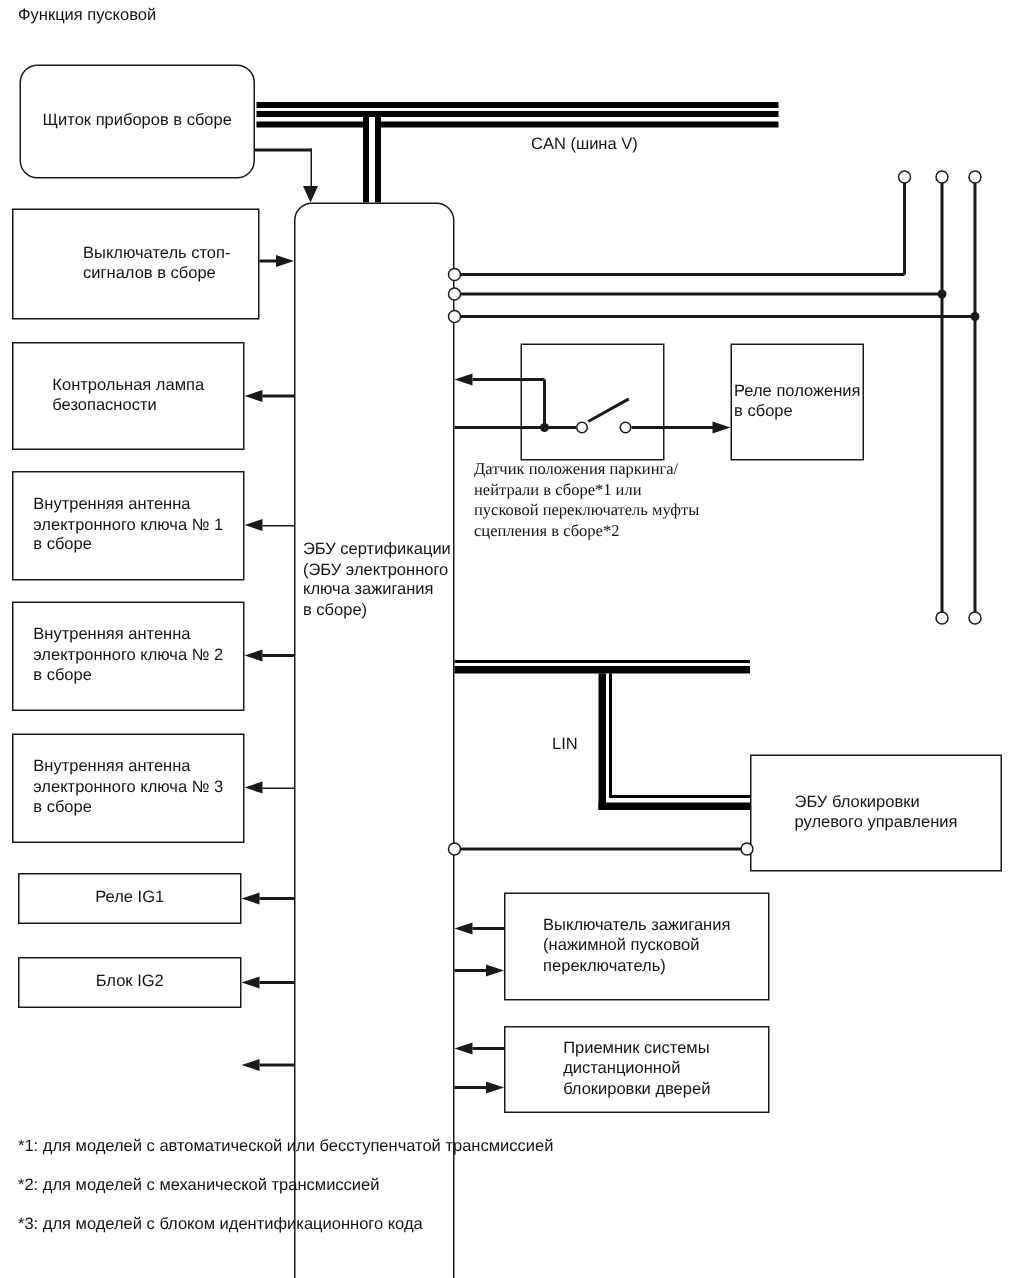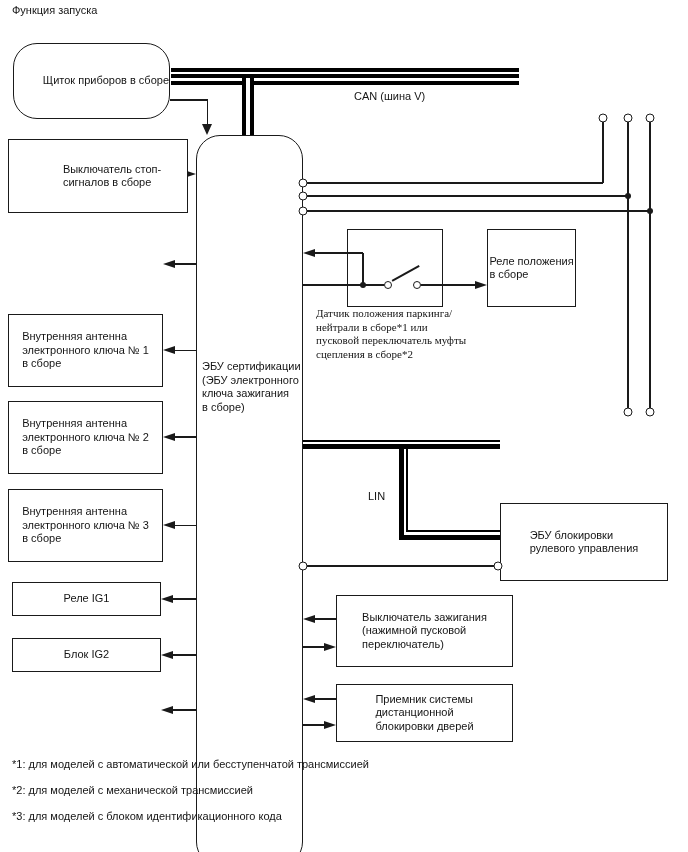--- a/index.html
+++ b/index.html
@@ -2,41 +2,41 @@
 <html><head>
 <meta charset="utf-8">
 <style>
   html,body{margin:0;padding:0;background:#fff;}
   #canvas{
     position:relative;width:688px;height:852px;background:#ffffff;
     font-family:"Liberation Sans", sans-serif;font-size:11px;line-height:13.5px;color:#141414;
     overflow:hidden;
   }
   .bx{position:absolute;border:1.5px solid #1a1a1a;background:#fff;display:flex;align-items:center;justify-content:center;box-sizing:border-box;}
-  .rd{border-radius:24px;justify-content:flex-end;}
+  .rd{border-radius:12px;}
   .rd10{border-radius:10px;}
   .t{white-space:pre-line;text-align:left;width:max-content;}
   .ctr{text-align:center;}
   .ln{position:absolute;background:#1a1a1a;}
   .bus{position:absolute;background:#000;}
   .arw{position:absolute;width:0;height:0;}
   .arw.r{border-top:4.5px solid transparent;border-bottom:4.5px solid transparent;border-left:12px solid #1a1a1a;}
   .arw.l{border-top:4.5px solid transparent;border-bottom:4.5px solid transparent;border-right:12px solid #1a1a1a;}
   .arw.d{border-left:5px solid transparent;border-right:5px solid transparent;border-top:11px solid #1a1a1a;}
   .cir{position:absolute;width:7px;height:7px;border:1.5px solid #1a1a1a;border-radius:50%;background:#fff;transform:translate(-50%,-50%);box-sizing:content-box;}
   .dot{position:absolute;width:6px;height:6px;border-radius:50%;background:#1a1a1a;transform:translate(-50%,-50%);}
   .freetext{position:absolute;}
   .lever{position:absolute;width:31px;height:1.5px;background:#1a1a1a;transform:rotate(-29deg);transform-origin:0 50%;}
 </style>
 </head>
 <body>
 
 <div id="canvas">
 
-  <div class="freetext t" style="left:12px;top:4px;">Функция запуска</div>
+  <div class="freetext t" style="left:12px;top:4px;">Функция пусковой</div>
 
   <div>
     <div class="bus" style="left:171px;top:68px;width:348px;height:3.5px;"></div>
     <div class="bus" style="left:171px;top:74px;width:348px;height:3.5px;"></div>
     <div class="bus" style="left:171px;top:80.5px;width:70.5px;height:4.5px;"></div>
     <div class="bus" style="left:253.5px;top:80.5px;width:265.5px;height:4.5px;"></div>
     <div class="bus" style="left:241.5px;top:77.5px;width:4px;height:57.5px;"></div>
     <div class="bus" style="left:249.5px;top:77.5px;width:4px;height:57.5px;"></div>
   </div>
   <div class="freetext t" style="left:354px;top:90px;">CAN (шина V)</div>
@@ -108,25 +108,29 @@
   </div>
 
 
   <div class="bx rd" style="left:196px;top:135px;width:107px;height:731px;">
     <div class="t" style="position:absolute;left:5px;top:224px;">ЭБУ сертификации
 (ЭБУ электронного
 ключа зажигания
 в сборе)</div>
   </div>
 
-  <div class="bx" style="left:8px;top:139px;width:180px;height:74px;padding-left:28px;">
+  <div class="bx" style="left:8px;top:139px;width:165px;height:74px;padding-left:28px;">
     <div class="t">Выключатель стоп-
 сигналов в сборе</div>
   </div>
 
+  <div class="bx" style="left:8px;top:228px;width:155px;height:72px;">
+    <div class="t">Контрольная лампа
+безопасности</div>
+  </div>
 
   <div class="bx" style="left:8px;top:314px;width:155px;height:73px;">
     <div class="t">Внутренняя антенна
 электронного ключа № 1
 в сборе</div>
   </div>
 
   <div class="bx" style="left:8px;top:401px;width:155px;height:73px;">
     <div class="t">Внутренняя антенна
 электронного ключа № 2

